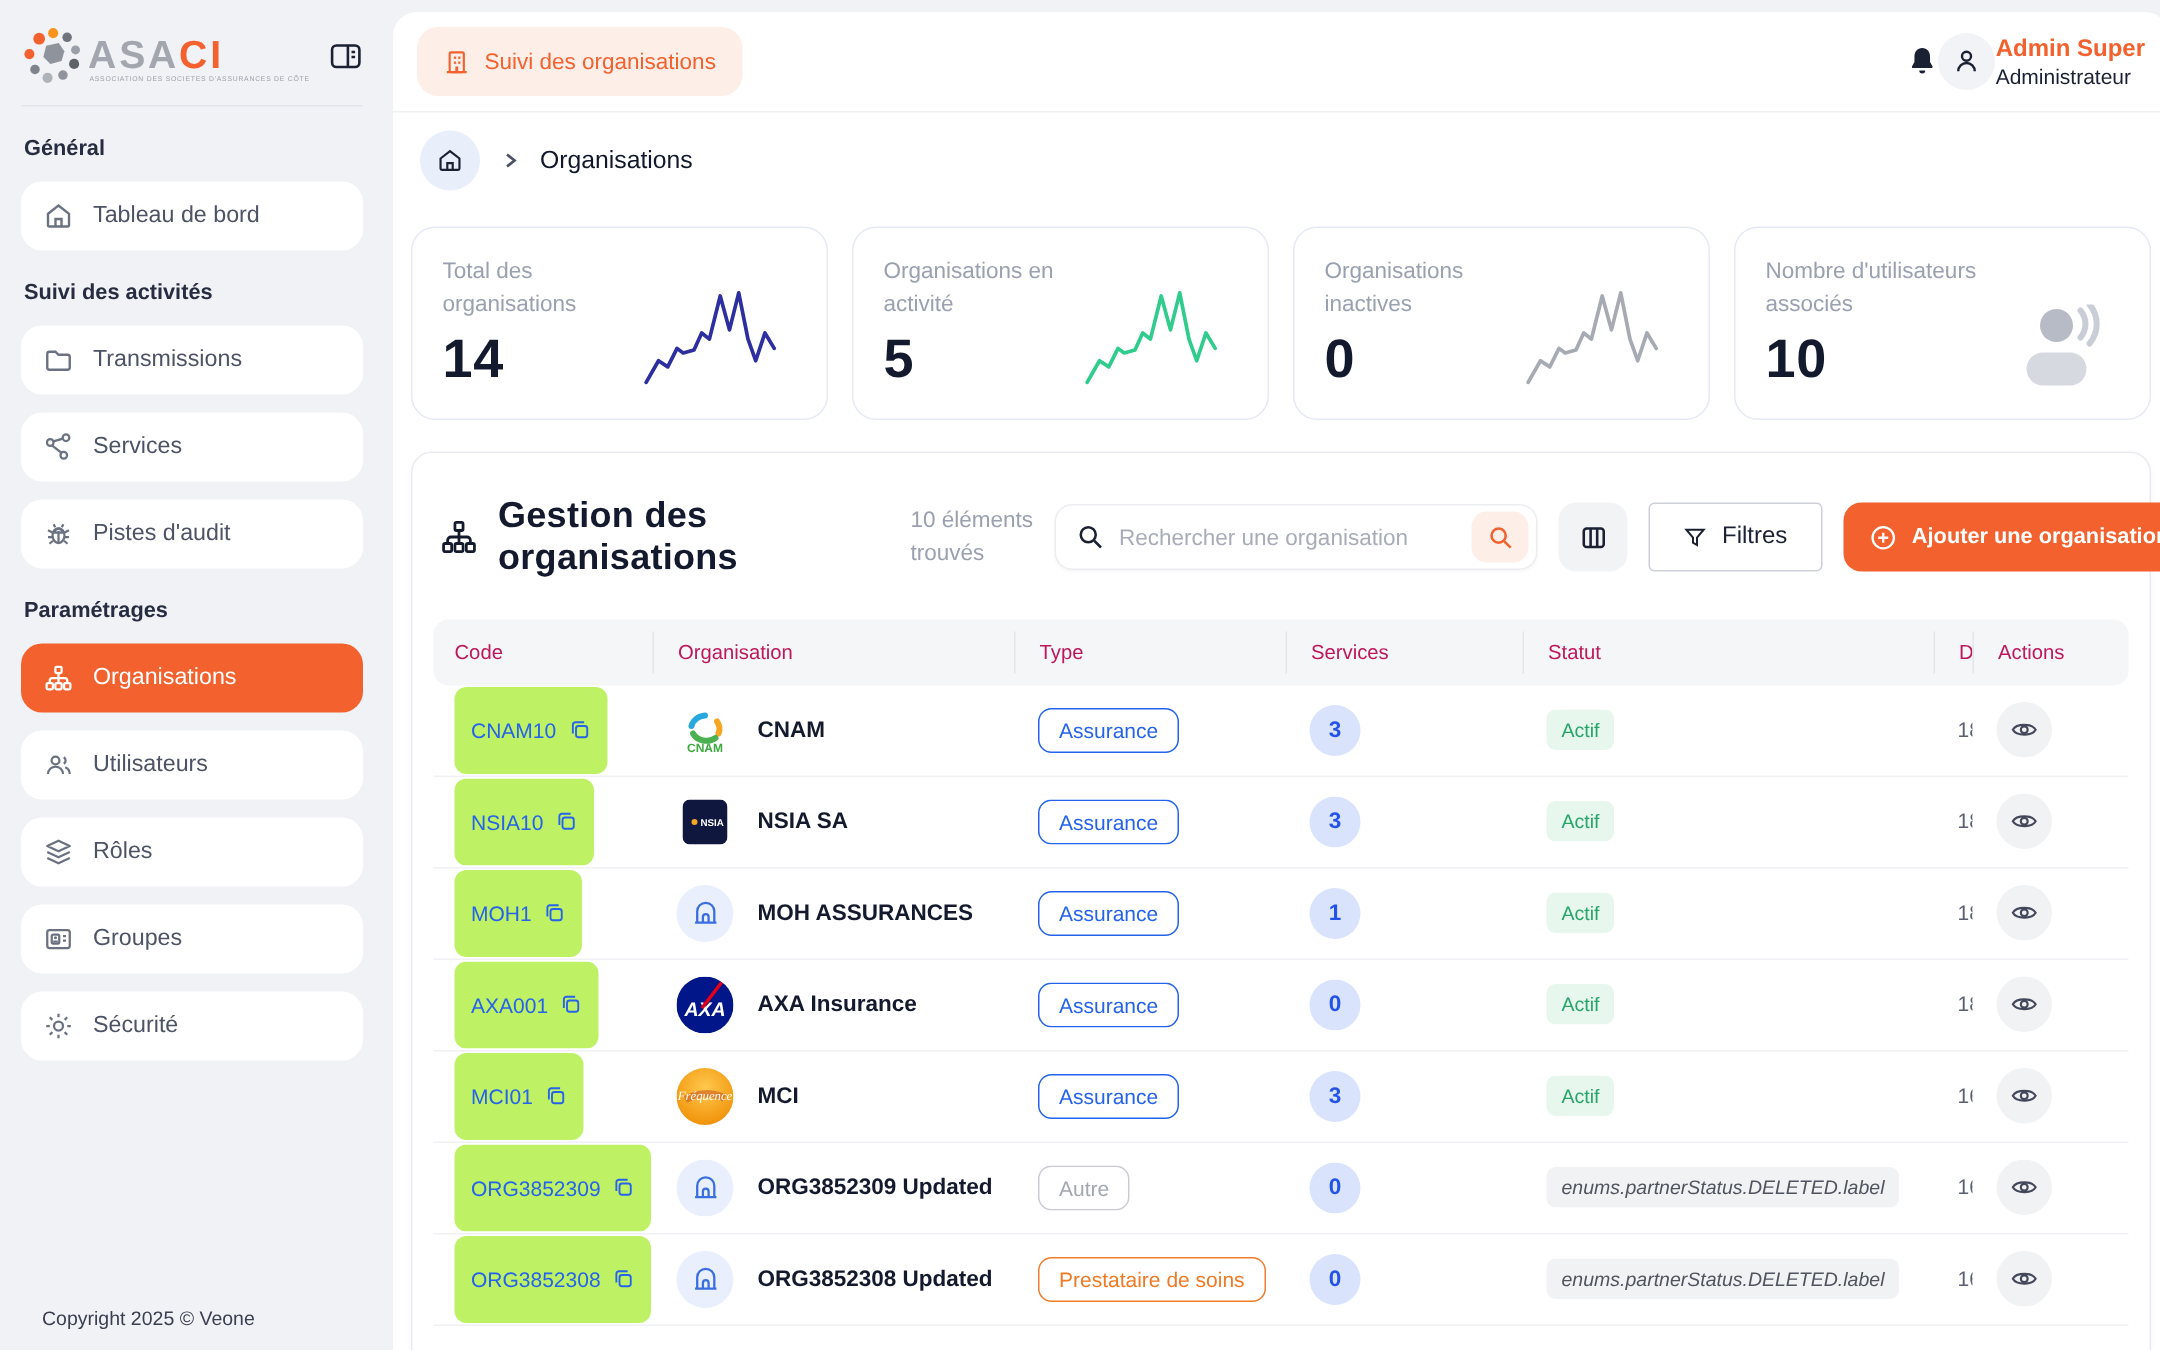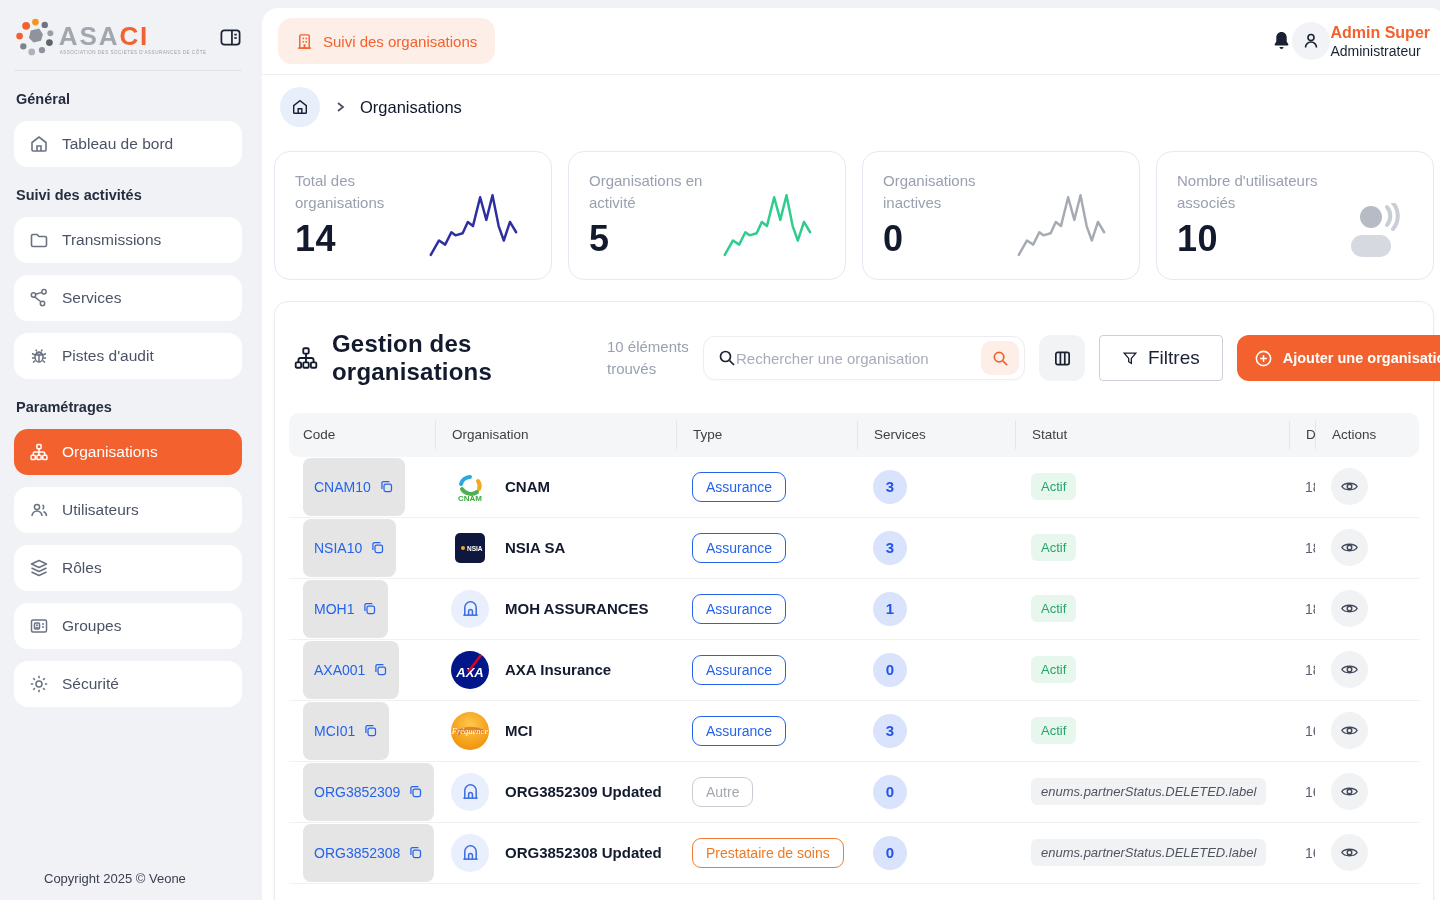--- a/index.html
+++ b/index.html
@@ -19,21 +19,21 @@
   .toggle-btn { margin-left:auto; color:#1A2133; cursor:pointer; }
   .side-divider { border:none; border-top:1px solid #E2E4EA; margin:10px 0 6px; }
   .nav-label { font-size:14.5px; font-weight:bold; color:#262D40; margin:20px 0 14px 2px; }
   .nav-item {
     height:46px; background:#FFFFFF; border-radius:14px; display:flex; align-items:center;
     gap:13px; padding:0 15px; margin-bottom:12px; color:#4C5365; font-size:15.5px; cursor:pointer;
   }
   .nav-item .ico { color:#6A7282; }
   .nav-item.active { background:var(--accent,#F2612E); color:#FFFFFF; }
   .nav-item.active .ico { color:#FFFFFF; }
-  .copyright { position:absolute; left:44px; bottom:14px; font-size:13px; color:#3A4050; }
+  .copyright { position:absolute; left:28px; bottom:14px; font-size:13px; color:#3A4050; }
 
   
   .main { flex:1; padding:8px 8px 0 0; }
   .surface { background:#FFFFFF; border-radius:16px; height:906px; padding:0 10px; }
 
   .topbar { height:66px; display:flex; align-items:center; padding:0 6px; }
   .context-pill {
     background:var(--accent-soft,#FDEFE8); color:var(--accent,#F2612E); height:46px; border-radius:14px;
     display:inline-flex; align-items:center; gap:10px; padding:0 18px; font-size:15px; cursor:pointer;
   }
@@ -55,40 +55,40 @@
   .card-label { font-size:15px; color:#99A0AF; line-height:1.45; width:62%; }
   .card-value { font-size:36px; font-weight:800; color:#141A2E; margin-top:4px; letter-spacing:.5px; }
   .card-viz { position:absolute; right:26px; bottom:20px; }
 
   
   .panel { margin:21px 2px 0; border:1px solid #E9EBF1; border-radius:14px; padding:14px; box-shadow:0 2px 5px rgba(20,24,40,.04); height:620px; }
   .panel-head { display:flex; align-items:center; gap:14px; padding:14px 4px 26px; }
   .title-wrap { display:flex; align-items:center; gap:13px; width:300px; flex:none; color:#141A2E; }
   .panel-title { font-size:24px; font-weight:700; line-height:1.18; letter-spacing:.2px; max-width:215px; }
   .found { width:82px; flex:none; font-size:15px; color:#99A0AF; line-height:1.5; }
-  .searchbox { width:322px; height:44px; flex:none; border:1px solid #ECEDF1; border-radius:12px; display:flex; align-items:center; padding:0 5px 0 14px; box-shadow:0 1px 2px rgba(20,24,40,.03); }
+  .searchbox { width:322px; height:44px; flex:none; border:1px solid #ECEDF1; border-radius:12px; display:flex; align-items:center; gap:10px; padding:0 5px 0 14px; box-shadow:0 1px 2px rgba(20,24,40,.03); }
   .searchbox .mag { color:#1A2133; flex:none; }
   .searchbox input { flex:1; min-width:0; border:none; outline:none; font-size:15px; font-family:inherit; color:#333; background:transparent; }
   .searchbox input::placeholder { color:#A7ACB8; }
   .search-go { width:38px; height:34px; flex:none; border-radius:10px; background:var(--accent-soft,#FDEFE8); color:var(--accent,#F2612E); display:flex; align-items:center; justify-content:center; cursor:pointer; }
   .cols-btn { width:46px; height:46px; flex:none; border-radius:12px; background:#F2F3F5; color:#1A2133; display:flex; align-items:center; justify-content:center; cursor:pointer; }
-  .filter-btn { height:46px; flex:none; border-radius:4px; border:1px solid #CDD0D8; background:#FFF; padding:0 22px; display:flex; align-items:center; gap:10px; font-size:19px; color:#1A2133; cursor:pointer; }
+  .filter-btn { height:46px; flex:none; border-radius:4px; border:1px solid #CDD0D8; background:#FFF; padding:0 22px; display:flex; align-items:center; gap:10px; font-size:16px; color:#1A2133; cursor:pointer; }
   .add-btn { height:46px; flex:none; margin-left:auto; border-radius:12px; background:var(--accent,#F2612E); color:#FFF; padding:0 17px; display:flex; align-items:center; gap:10px; font-size:14.5px; font-weight:600; cursor:pointer; }
 
   
-  .thead { display:flex; align-items:center; background:#F5F6F8; border-radius:10px; height:44px; font-size:13.5px; color:#404040; }
+  .thead { display:flex; align-items:center; background:#F5F6F8; border-radius:10px; height:44px; font-size:13.5px; color:#be185d; }
   .th { padding-left:16px; height:28px; line-height:28px; border-left:1px solid #E3E5EA; white-space:nowrap; overflow:hidden; }
   .th:first-child { border-left:none; padding-left:14px; }
   .c-code{width:146px;flex:none;} .c-org{width:241px;flex:none;} .c-type{width:181px;flex:none;}
   .c-serv{width:146px;flex:none;} .c-stat{width:274px;flex:none;margin-left:12px;} .c-date{width:26px;flex:none;}
   .c-act{width:104px;flex:none;}
   .trow { display:flex; align-items:center; height:61px; border-bottom:1px solid #F0F1F5; cursor:pointer; }
   .td { padding-left:16px; overflow:hidden; white-space:nowrap; }
   .td:first-child { padding-left:14px; }
-  .code-pill { display:inline-flex; align-items:center; gap:8px; background:#e5e5e5; border-radius:8px; padding:21px 11px; color:#2563EB; font-size:14px; cursor:pointer; }
+  .code-pill { display:inline-flex; align-items:center; gap:8px; background:#bef264; border-radius:8px; padding:21px 11px; color:#2563EB; font-size:14px; cursor:pointer; }
   .org-cell { display:flex; align-items:center; gap:16px; }
   .org-logo { width:38px; height:38px; border-radius:50%; flex:none; display:flex; align-items:center; justify-content:center; }
   .org-name { font-size:15px; font-weight:700; color:#141A2E; }
   .type-badge { display:inline-block; border:1px solid; border-radius:9px; padding:6px 13px; font-size:14px; background:#FFF; }
   .type-blue { border-color:#2563EB; color:#2563EB; }
   .type-gray { border-color:#C9CCD3; color:#A3A7B0; }
   .type-orange { border-color:#F07C2E; color:#EE7A25; }
   .serv-circle { width:34px; height:34px; border-radius:50%; background:#D9E4FC; color:#2553E8; font-size:15px; font-weight:700; display:flex; align-items:center; justify-content:center; }
   .status-pill { display:inline-block; border-radius:6px; padding:6px 10px; font-size:13px; }
   .st-green { background:#E7F7EE; color:#27A569; }

